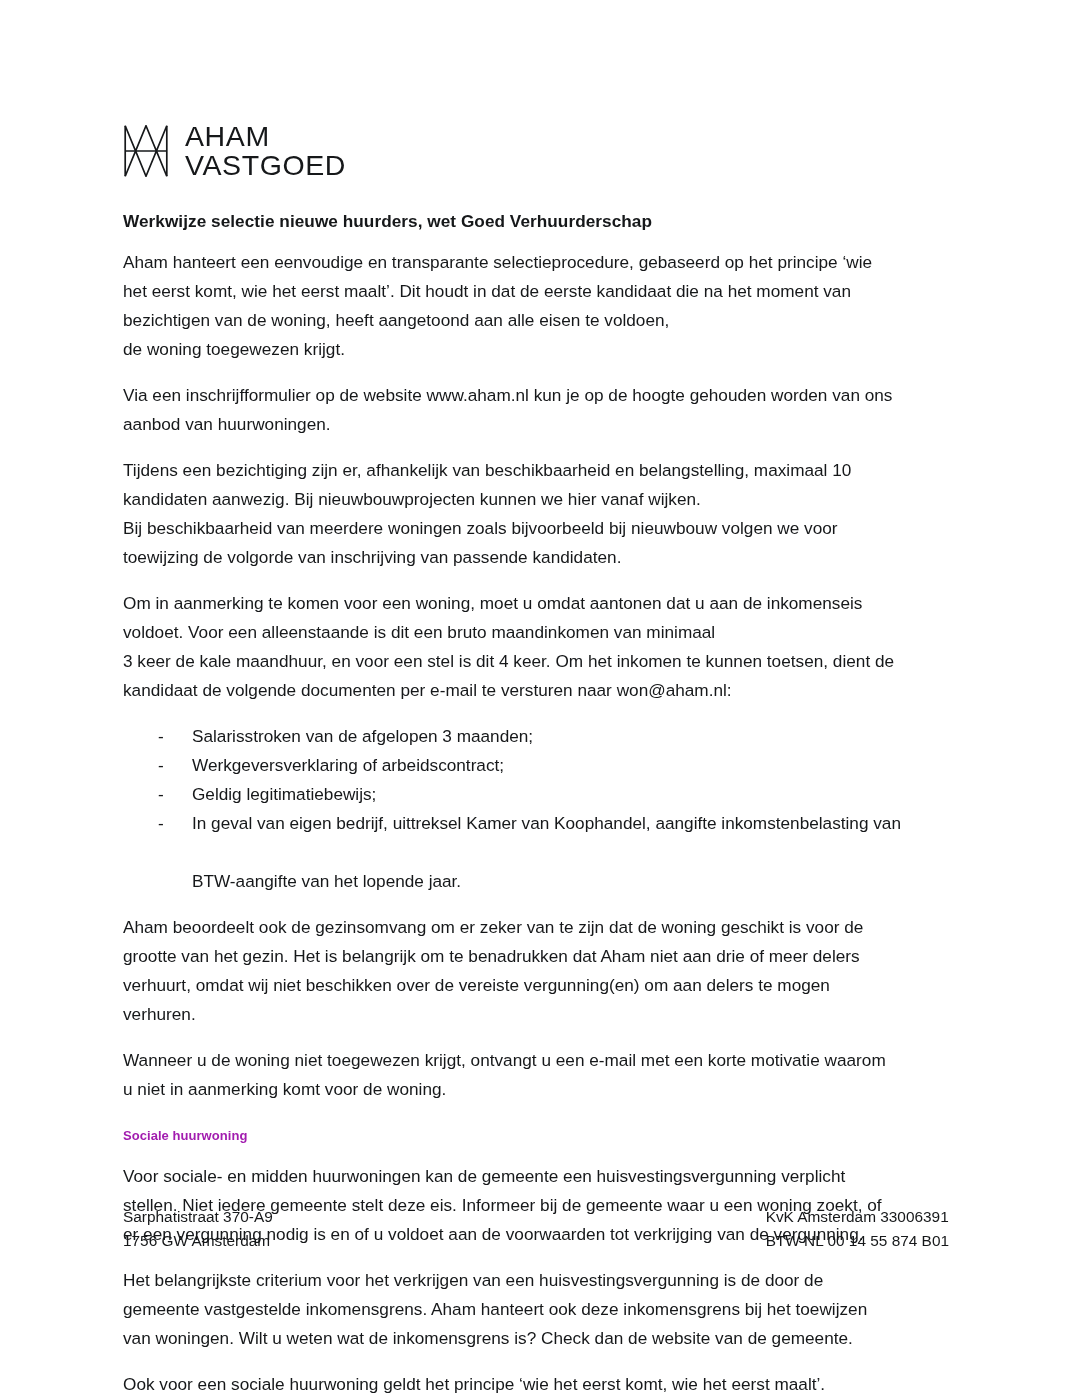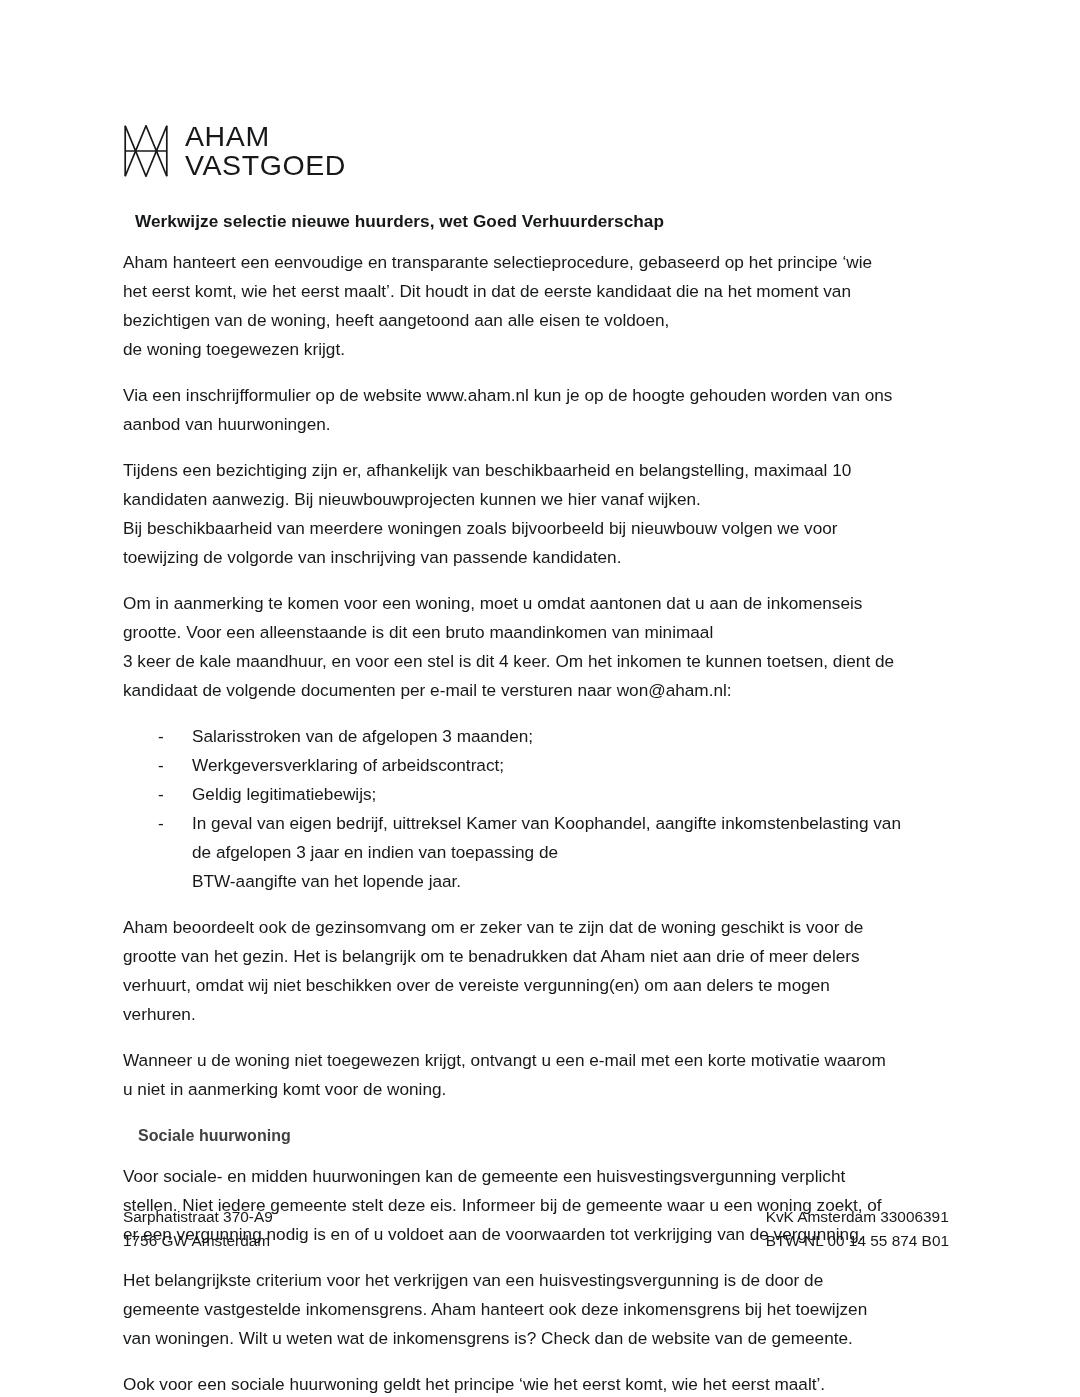--- a/index.html
+++ b/index.html
@@ -58,29 +58,29 @@
     left: 123px;
     top: 207px;
     width: 826px;
   }
 
   .heading {
     font-size: 17.2px;
     line-height: 29px;
     font-weight: 700;
     color: #16181a;
-    margin: 0 0 12px 12px;
+    margin: 0 0 12px 0;
     letter-spacing: 0.05px;
   }
   .subheading {
-    font-size: 16px;
+    font-size: 13px;
     line-height: 29px;
     font-weight: 700;
-    color: #404040;
-    margin: 0 0 12px 15px;
+    color: #a21caf;
+    margin: 0 0 12px 0;
     letter-spacing: 0.05px;
   }
 
   p.para {
     font-size: 17.2px;
     line-height: 29px;
     font-weight: 400;
     color: #16181a;
     margin: 0 0 17px 0;
     letter-spacing: 0.01px;
@@ -173,42 +173,42 @@
 
     <p class="para">
       <span>Tijdens een bezichtiging zijn er, afhankelijk van beschikbaarheid en belangstelling, maximaal 10</span><br>
       <span>kandidaten aanwezig. Bij nieuwbouwprojecten kunnen we hier vanaf wijken.</span><br>
       <span>Bij beschikbaarheid van meerdere woningen zoals bijvoorbeeld bij nieuwbouw volgen we voor</span><br>
       <span>toewijzing de volgorde van inschrijving van passende kandidaten.</span>
     </p>
 
     <p class="para">
       <span>Om in aanmerking te komen voor een woning, moet u omdat aantonen dat u aan de inkomenseis</span><br>
-      <span>grootte. Voor een alleenstaande is dit een bruto maandinkomen van minimaal</span><br>
+      <span>voldoet. Voor een alleenstaande is dit een bruto maandinkomen van minimaal</span><br>
       <span>3 keer de kale maandhuur, en voor een stel is dit 4 keer. Om het inkomen te kunnen toetsen, dient de</span><br>
       <span>kandidaat de volgende documenten per e-mail te versturen naar won@aham.nl:</span>
     </p>
 
     <ul class="doc-list">
       <li>
         <span class="dash">-</span>
         <span>Salarisstroken van de afgelopen 3 maanden;</span>
       </li>
       <li>
         <span class="dash">-</span>
         <span>Werkgeversverklaring of arbeidscontract;</span>
       </li>
       <li>
         <span class="dash">-</span>
         <span>Geldig legitimatiebewijs;</span>
       </li>
       <li>
         <span class="dash">-</span>
         <span>In geval van eigen bedrijf, uittreksel Kamer van Koophandel, aangifte inkomstenbelasting van</span><br>
-        <span>de afgelopen 3 jaar en indien van toepassing de</span><br>
+        <br>
         <span>BTW-aangifte van het lopende jaar.</span>
       </li>
     </ul>
 
     <p class="para">
       <span>Aham beoordeelt ook de gezinsomvang om er zeker van te zijn dat de woning geschikt is voor de</span><br>
       <span>grootte van het gezin. Het is belangrijk om te benadrukken dat Aham niet aan drie of meer delers</span><br>
       <span>verhuurt, omdat wij niet beschikken over de vereiste vergunning(en) om aan delers te mogen</span><br>
       <span>verhuren.</span>
     </p>

